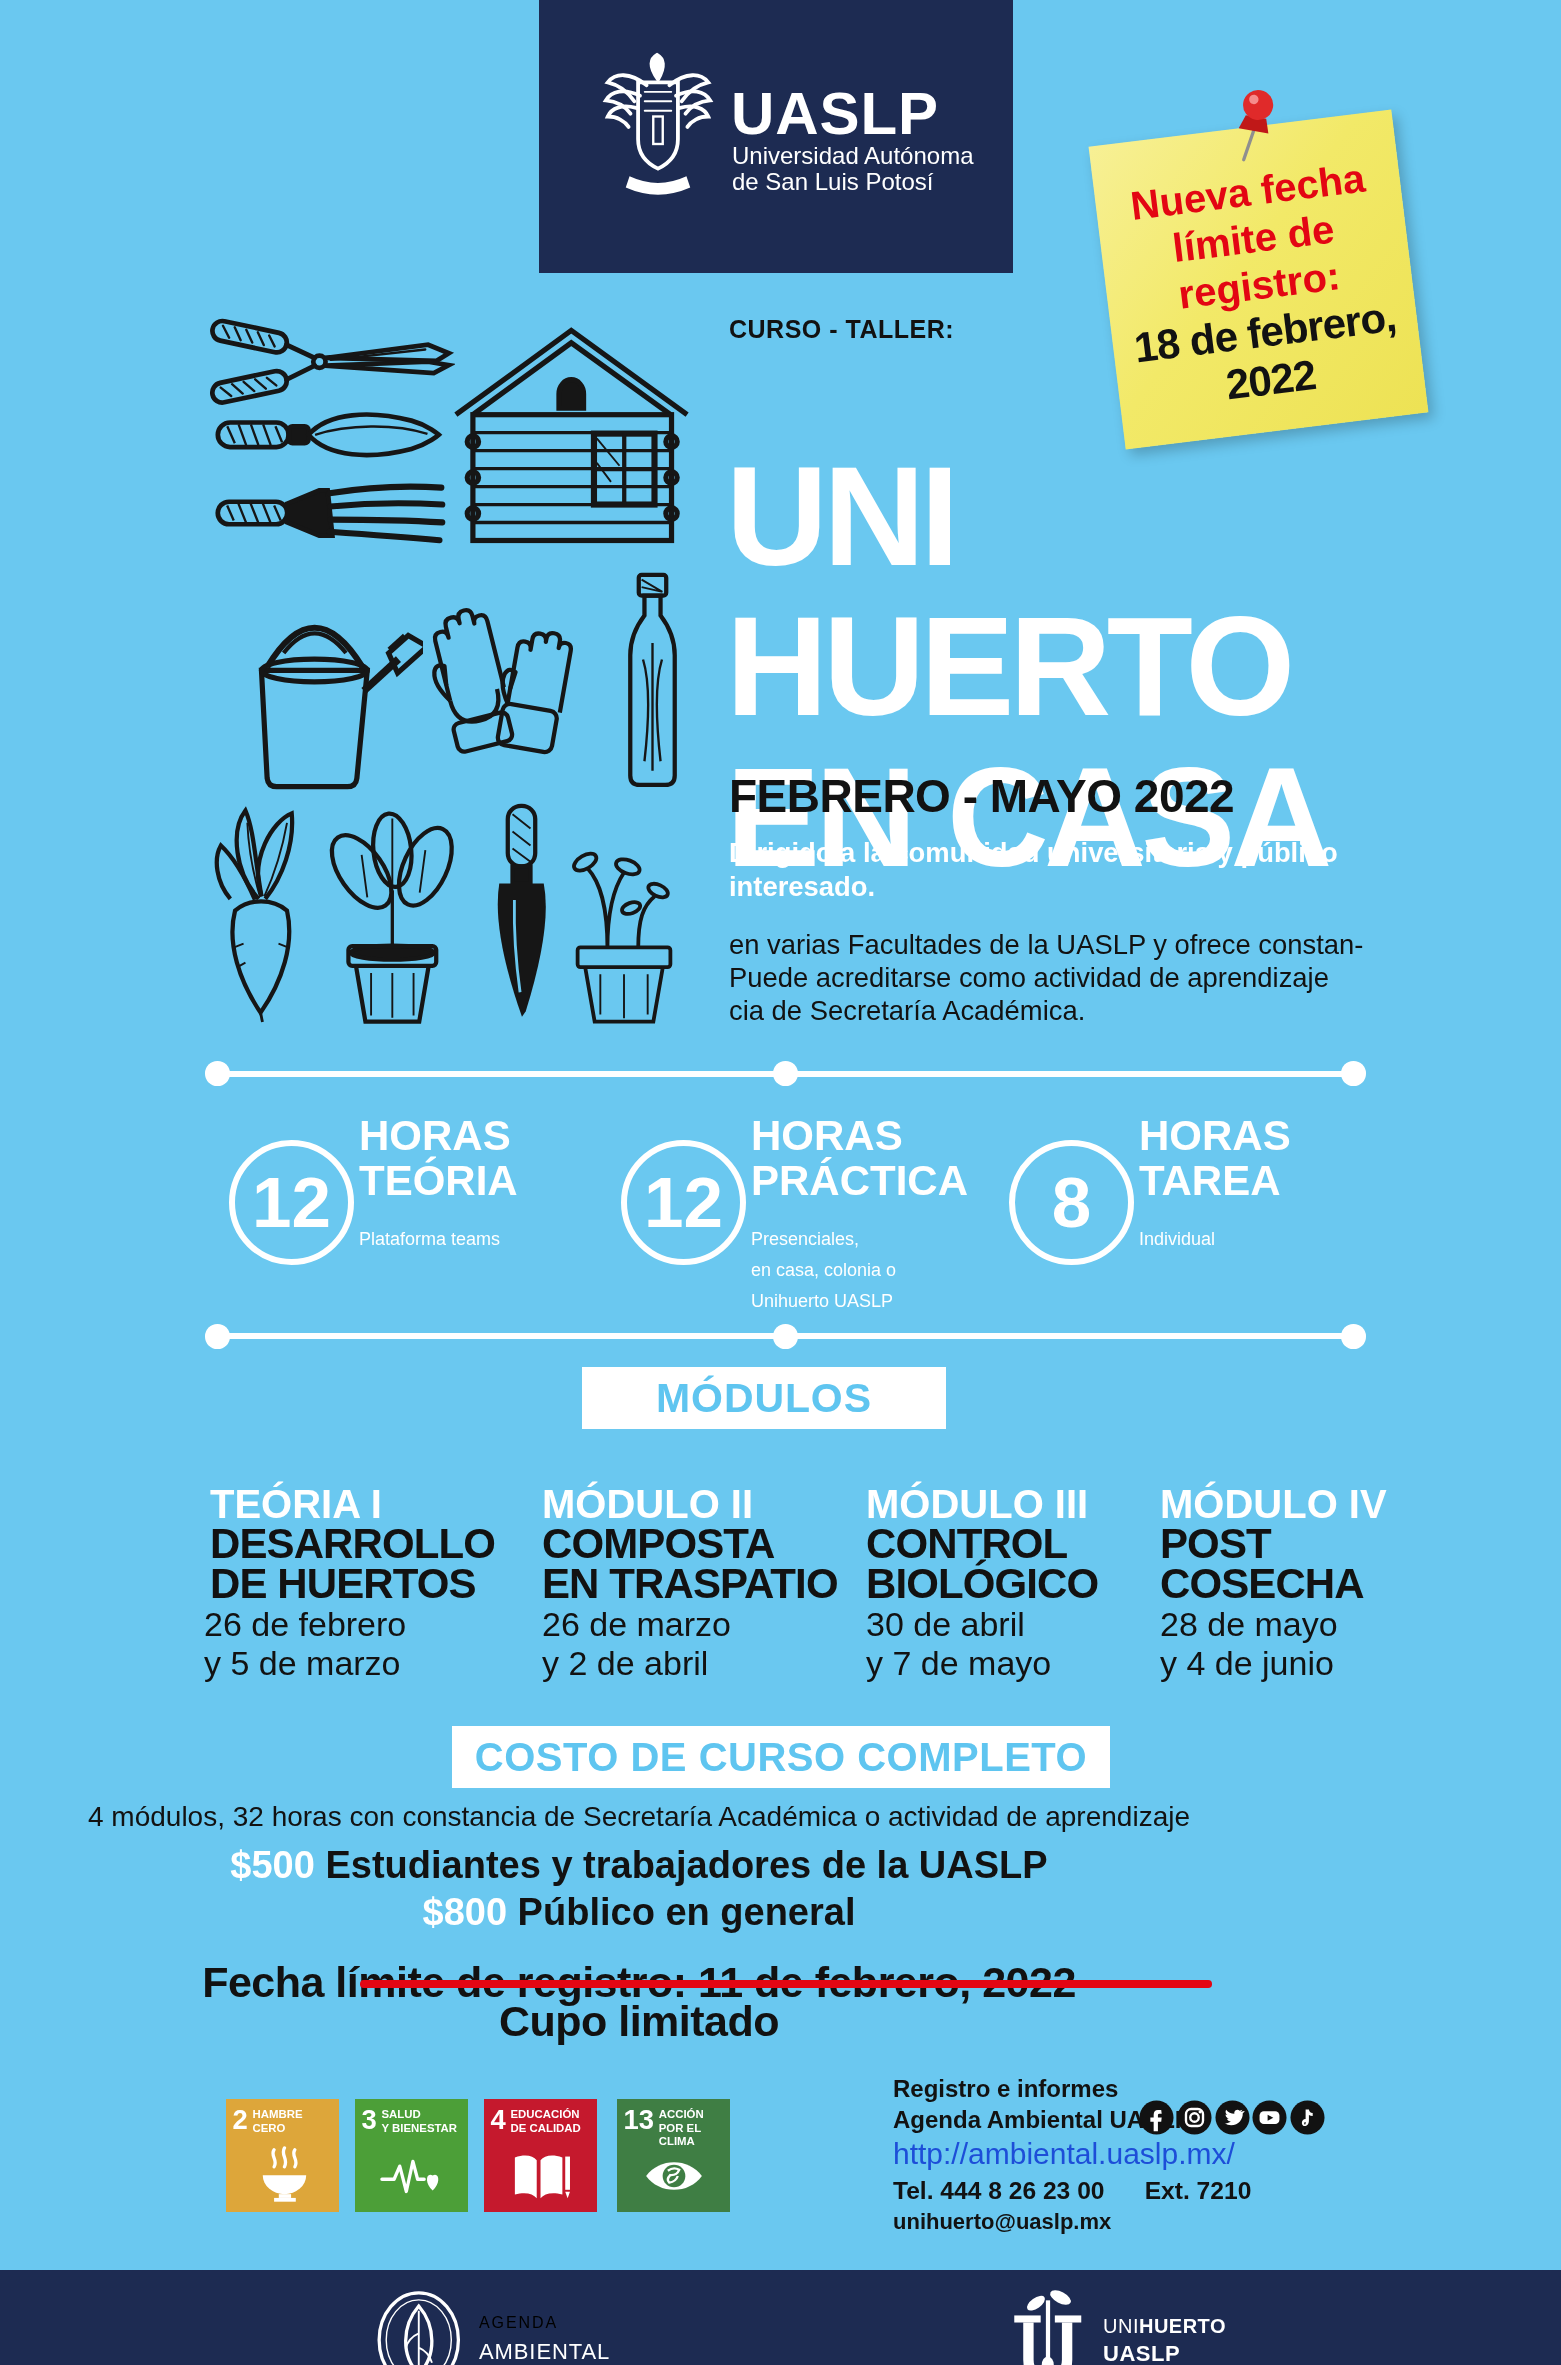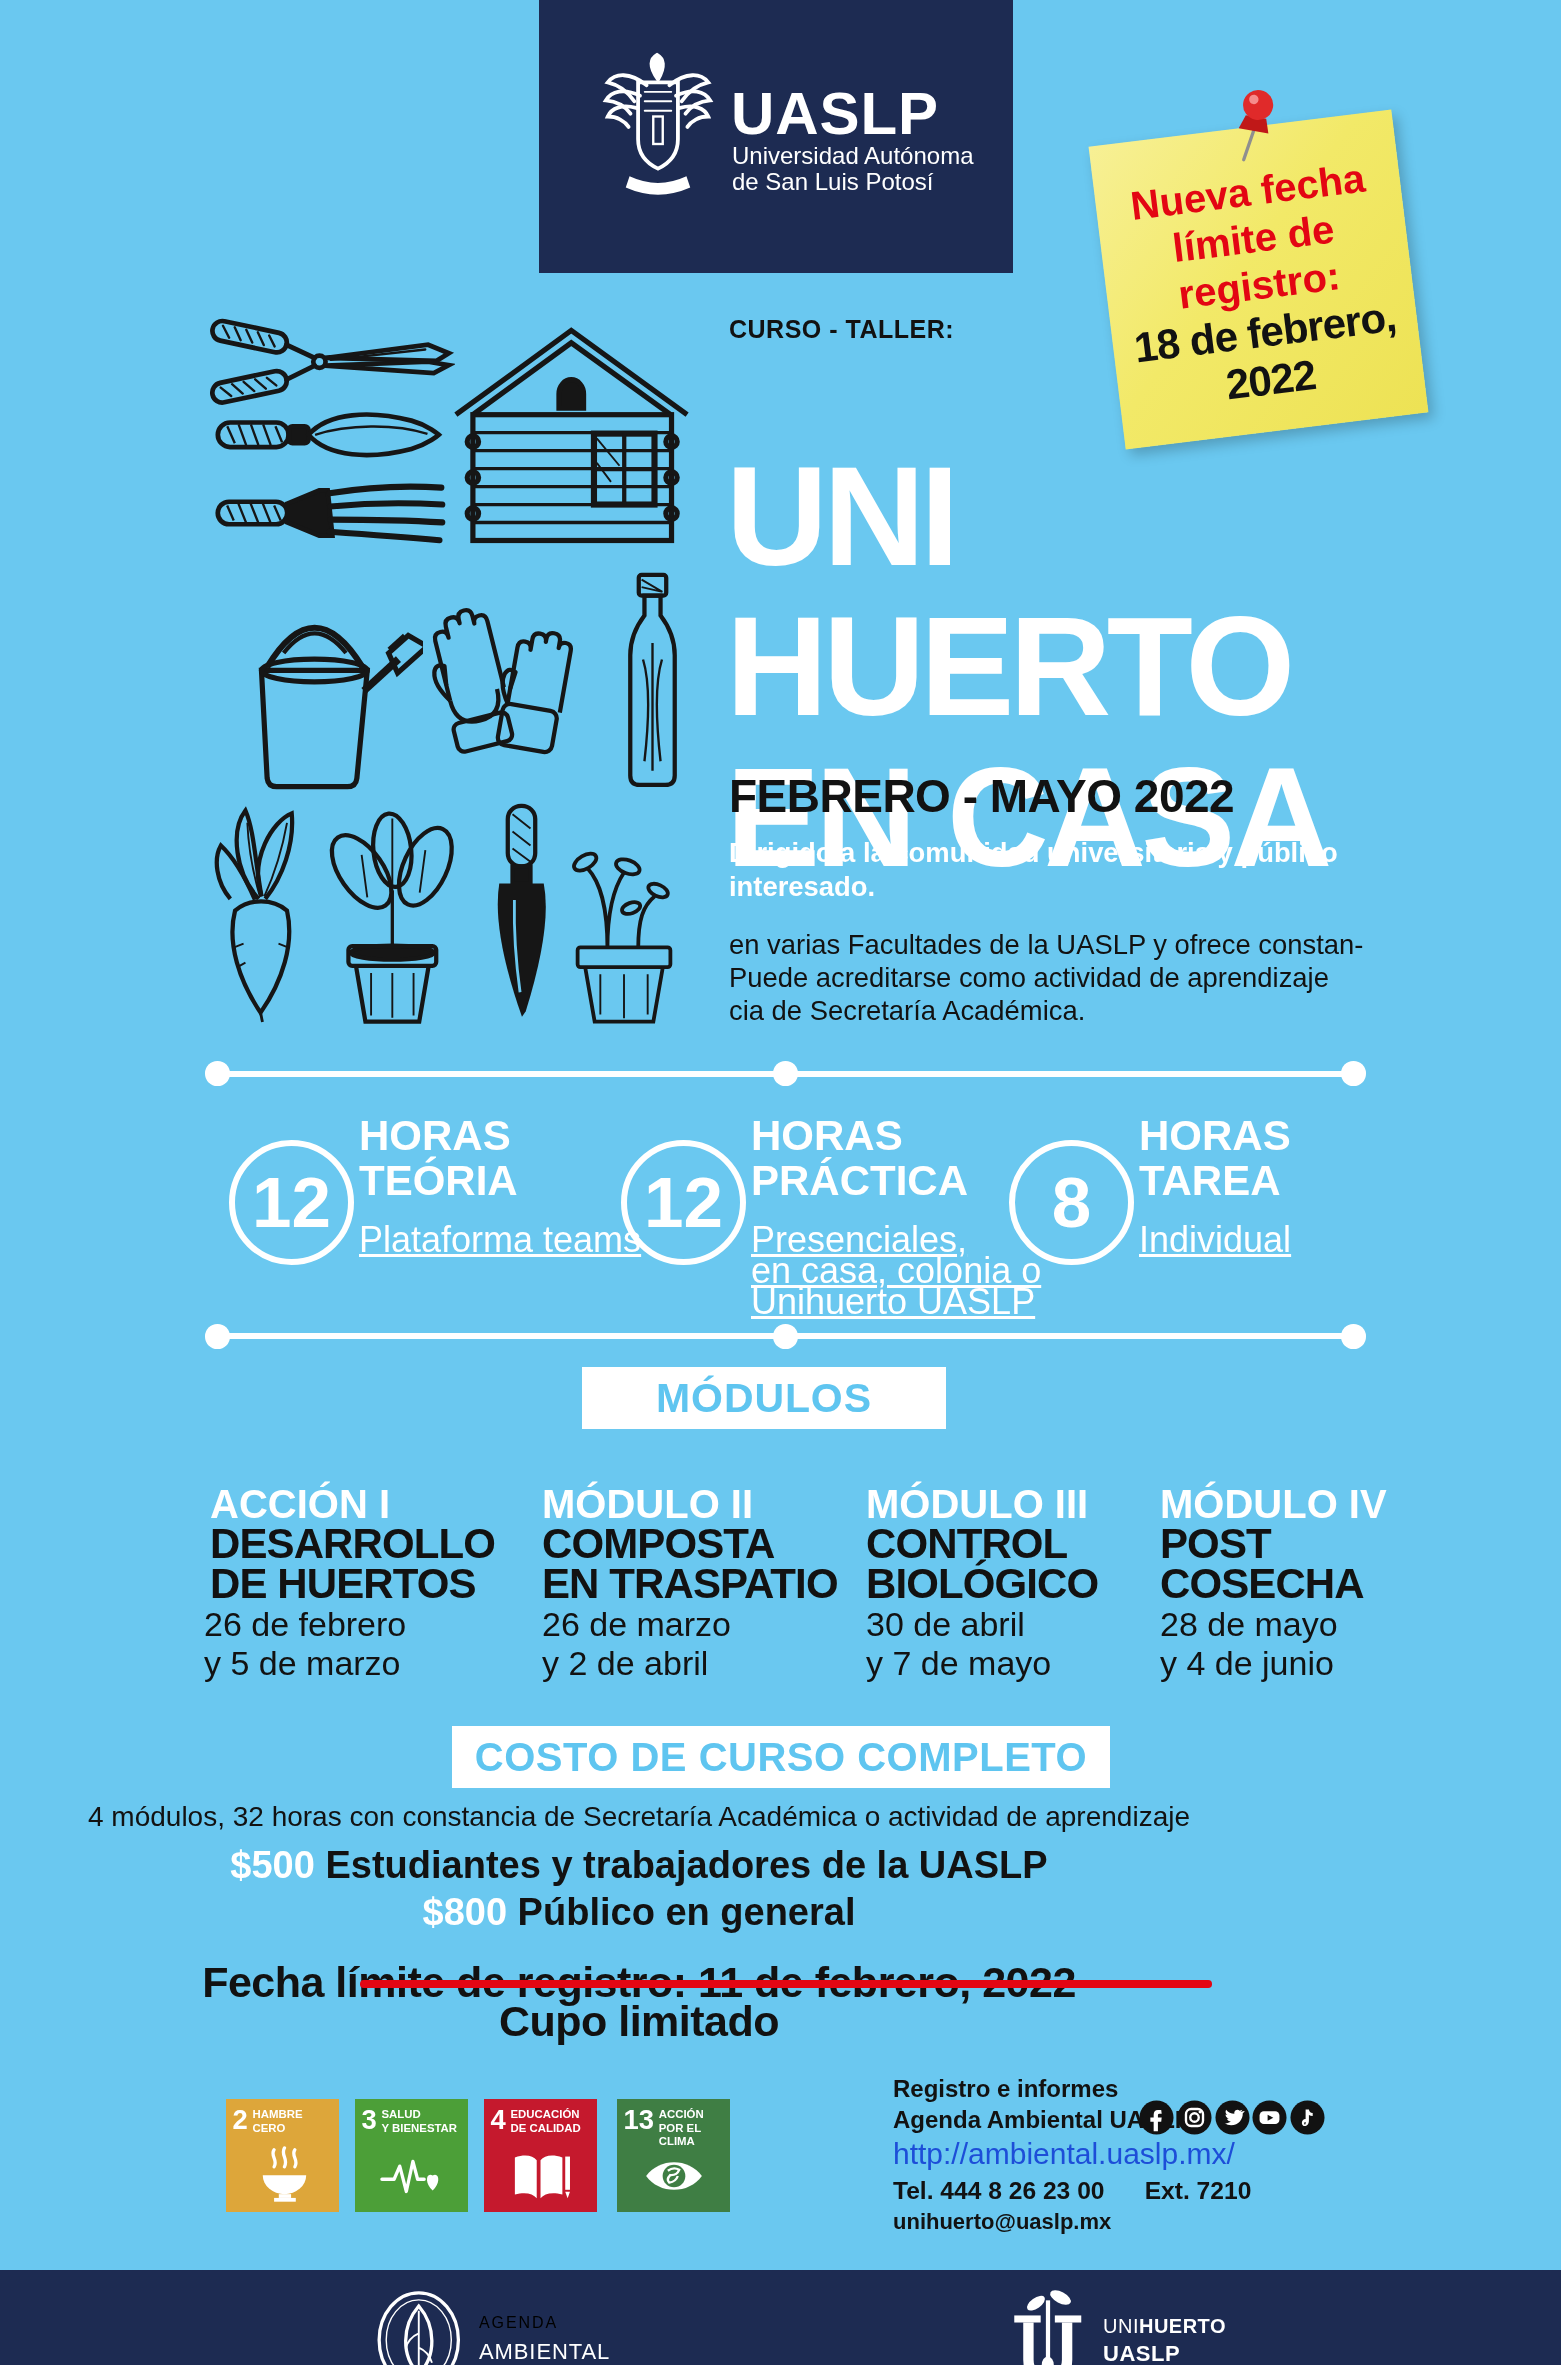--- a/index.html
+++ b/index.html
@@ -24,21 +24,21 @@
   .date-range{left:729px;top:769px;font-size:46px;font-weight:bold;color:#121212;letter-spacing:-0.5px;}
   .audience{left:729px;top:836px;font-size:27.4px;font-weight:bold;color:#fff;line-height:34px;}
   .credit{left:729px;top:928px;font-size:27.4px;color:#121212;line-height:33px;}
   
   .divline{height:6.2px;background:#fff;border-radius:3.3px;}
   .dot{width:24.6px;height:24.6px;border-radius:50%;background:#fff;}
   
   .hcirc{width:125px;height:125px;border:6.2px solid #fff;border-radius:50%;display:flex;align-items:center;justify-content:center;
          font-size:71px;font-weight:bold;color:#fff;box-sizing:border-box;}
   .hlabel{font-size:42px;font-weight:bold;color:#fff;line-height:45px;}
-  .hsub{font-size:36px;color:#fff;line-height:31px;text-decoration:underline;}
+  .hsub{font-size:18px;color:#fff;line-height:31px;}
   
   .banner{background:#fff;display:flex;align-items:center;justify-content:center;font-weight:bold;color:#5FC5F0;}
   
   .mod-label{font-size:40px;font-weight:bold;color:#fff;}
   .mod-name{font-size:42px;font-weight:bold;color:#121212;line-height:40px;letter-spacing:-0.9px;}
   .mod-dates{font-size:34px;color:#121212;line-height:39px;}
   
   .center-row{left:0;width:1278px;text-align:center;}
   .desc{font-size:28px;color:#121212;}
   .price{font-size:38px;font-weight:bold;}
@@ -313,21 +313,21 @@
     <div>Individual</div>
   </div>
 
   <div class="abs divline" style="left:218px;top:1333px;width:1135px"></div>
   <div class="abs dot" style="left:205px;top:1324px"></div>
   <div class="abs dot" style="left:773px;top:1324px"></div>
   <div class="abs dot" style="left:1341px;top:1324px"></div>
 
   <div class="abs banner" style="left:582px;top:1367px;width:364px;height:62px;font-size:41px;letter-spacing:0.9px">MÓDULOS</div>
 
-  <div class="abs mod-label" style="left:210px;top:1482px">ACCIÓN I</div>
+  <div class="abs mod-label" style="left:210px;top:1482px">TEÓRIA I</div>
   <div class="abs mod-name" style="left:210px;top:1524px">
     <div>DESARROLLO</div>
     <div>DE HUERTOS</div>
   </div>
   <div class="abs mod-dates" style="left:204px;top:1605px">
     <div>26 de febrero</div>
     <div>y 5 de marzo</div>
   </div>
 
   <div class="abs mod-label" style="left:542px;top:1482px">MÓDULO II</div>

